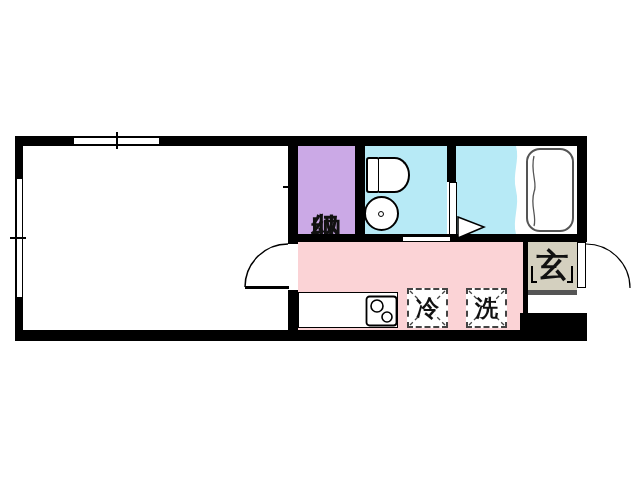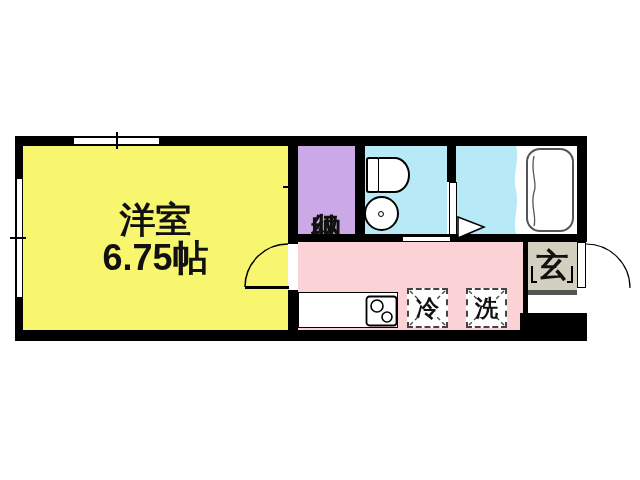--- a/index.html
+++ b/index.html
@@ -16,26 +16,20 @@
   .appl svg{position:absolute;left:0;top:0;}
   .appl .label{position:relative;z-index:2;}
   .fixture{position:absolute;background:#fff;border:2px solid #000;box-sizing:border-box;}
   svg{display:block;}
 </style>
 </head>
 <body>
 
 <div id="stage">
 
-  <div class="room center" style="left: 23px; top: 146px; width: 265px; height: 184px; background-color: rgb(248, 246, 110);">
-    <div class="label" style="text-align:center;font-size:36px;margin-top:2px;">
-      <div>洋室</div>
-      <div>6.75帖</div>
-    </div>
-  </div>
 
   <div class="room center" style="left: 298px; top: 146px; width: 57px; height: 88px; background-color: rgb(203, 169, 230);">
     <div class="label" style="writing-mode:vertical-rl;text-orientation:upright;font-size:30px;letter-spacing:2px;">収納</div>
   </div>
 
   <div class="room" style="left: 365px; top: 146px; width: 82px; height: 88px; background-color: rgb(183, 234, 246);"></div>
 
   <svg class="abs" style="left:456px;top:146px;" width="121" height="88" viewBox="0 0 121 88">
     <rect x="0" y="0" width="121" height="88" fill="#b7eaf6"></rect>
     <path d="M60 0 H121 V88 H60 C56 74 64 60 60 44 C56 28 64 14 60 0 Z" fill="#ffffff"></path>

